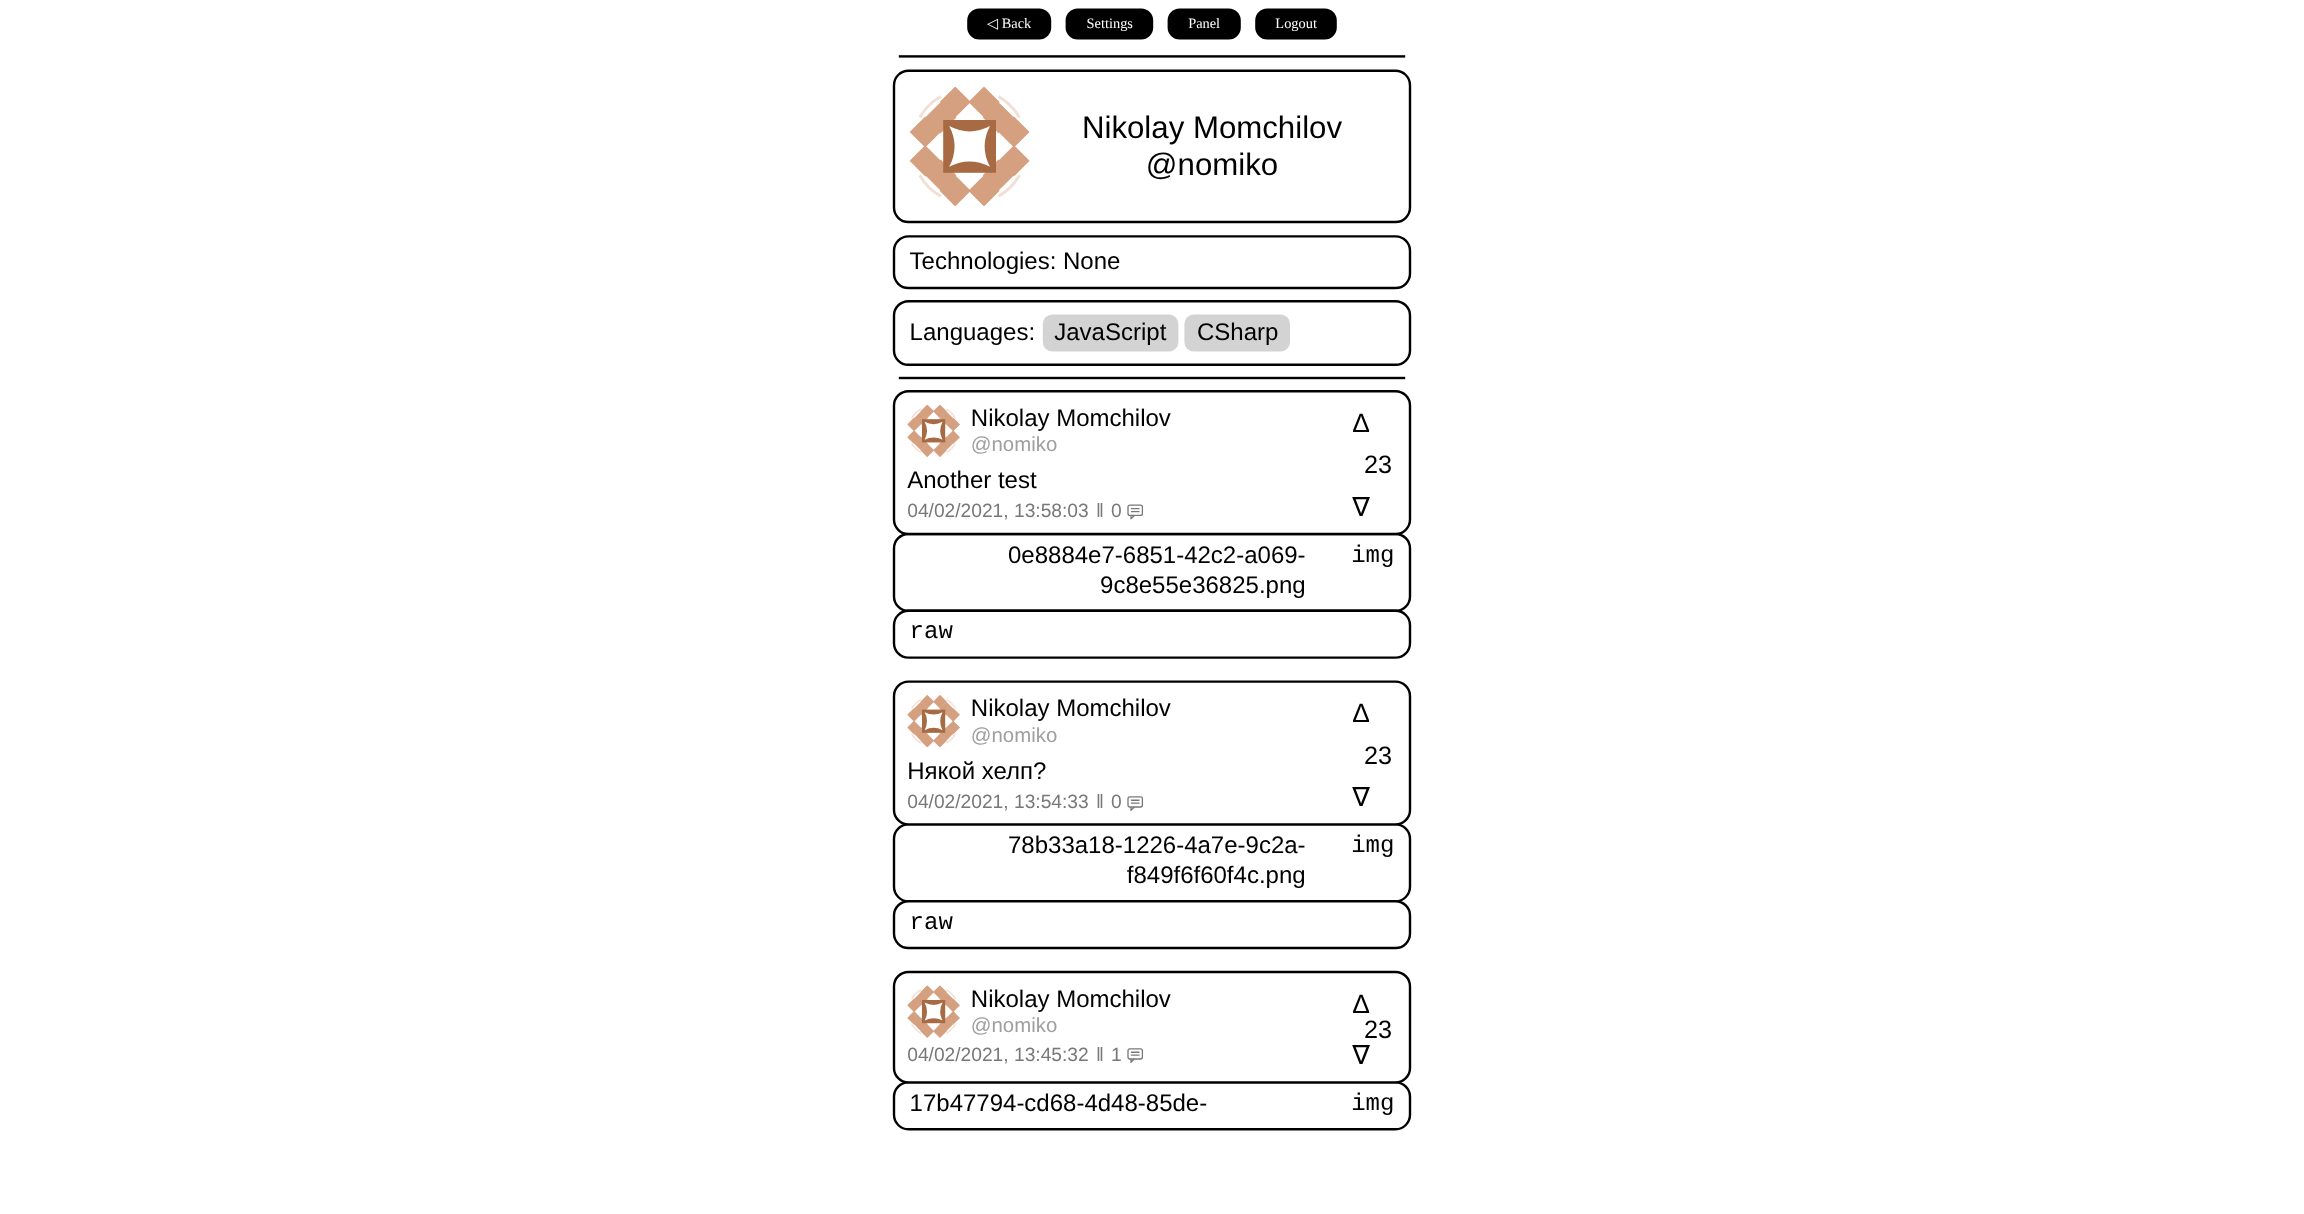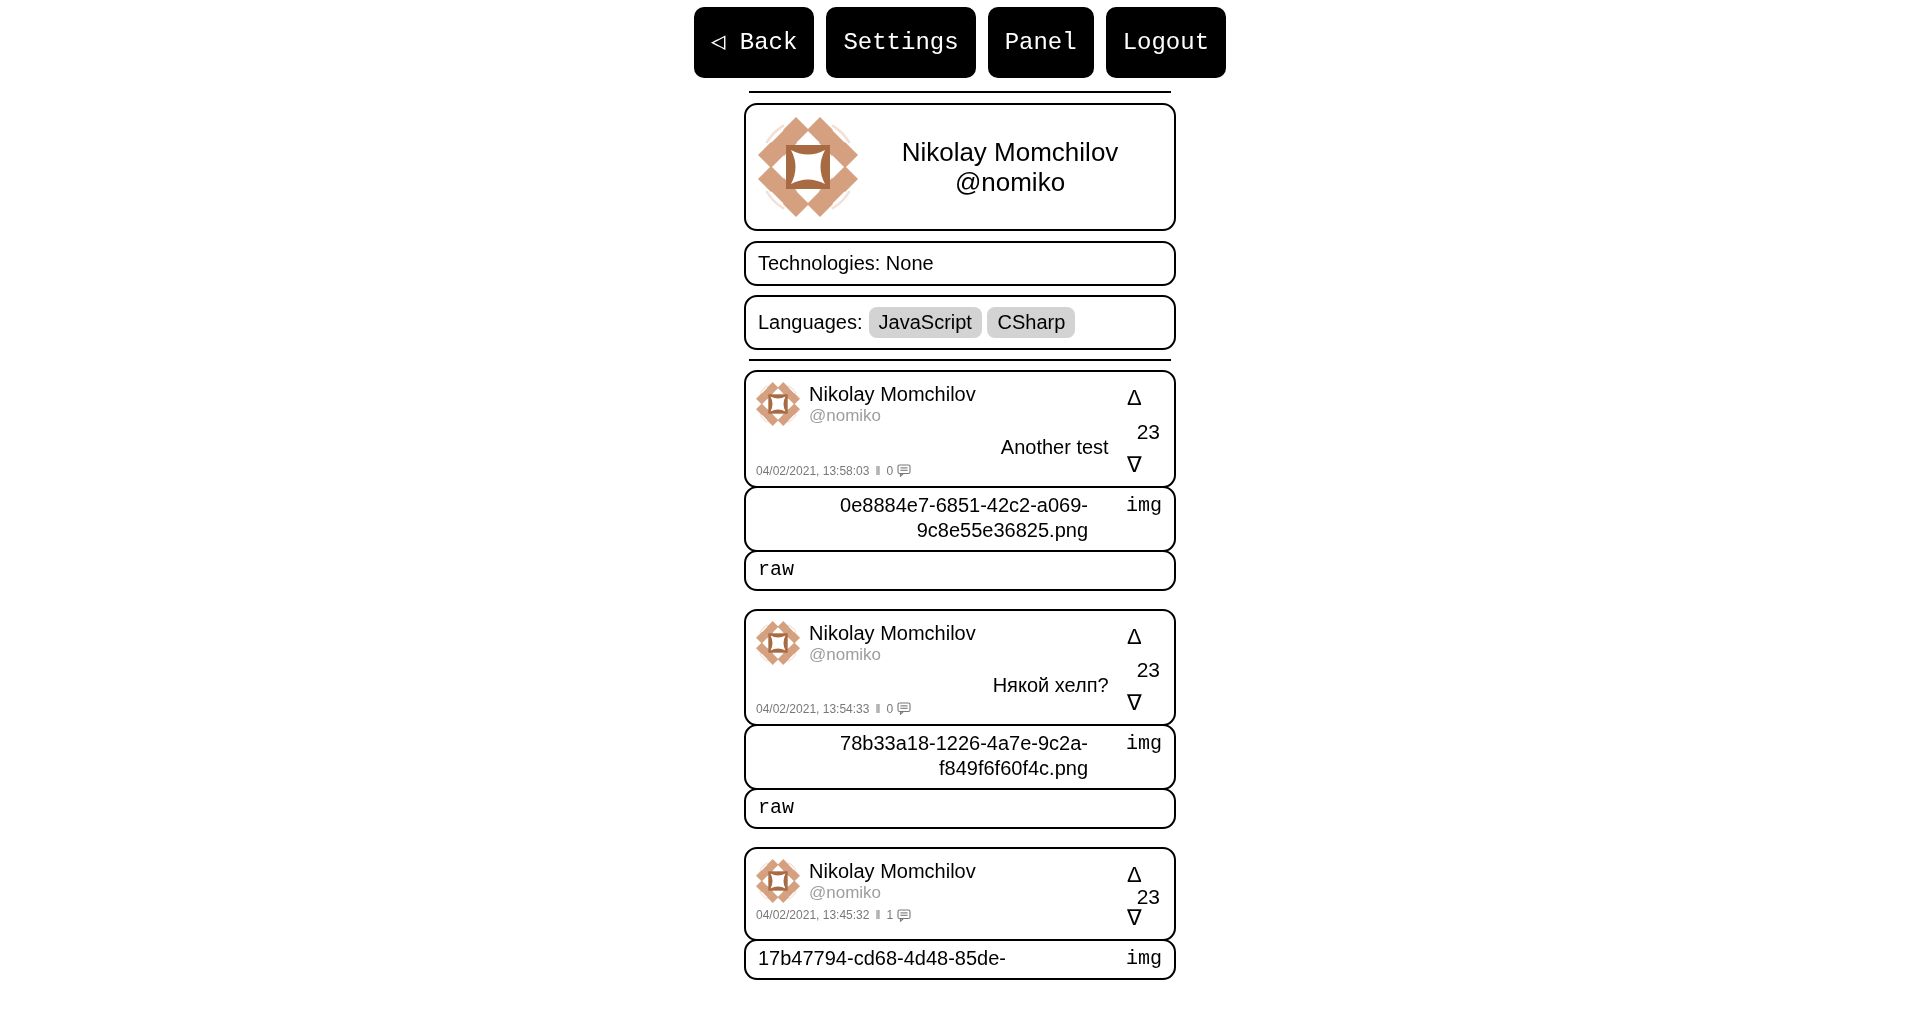--- a/index.html
+++ b/index.html
@@ -8,22 +8,22 @@
     width: 1920px; height: 1012px; overflow: hidden;
     background: #fff; color: #000;
     font-family: "Liberation Sans", sans-serif;
   }
   .page { width: 432px; margin: 0 auto; padding-top: 7px; }
 
   
   .toolbar { display: flex; justify-content: center; gap: 12px; }
   .nav-btn {
     background: var(--button-bg, #000); color: var(--button-text, #fff);
-    border: none; border-radius: 10px; font-size: 24px; line-height: 1.3;
-    padding: 20px 17px; font-family: Liberation Mono, monospace; cursor: pointer; white-space: nowrap;
+    border: none; border-radius: 10px; font-size: 12px; line-height: 1.3;
+    padding: 5px 17px; font-family: Liberation Serif, serif; cursor: pointer; white-space: nowrap;
   }
 
   hr.rule { border: none; border-top: 2px solid var(--border, #000); margin: 13px 5px 10px; }
   hr.rule2 { margin: 7px 5px 9px; }
 
   .card { border: 2px solid var(--border, #000); border-radius: 13px; background: #fff; }
 
   
   .profile-card { display: flex; align-items: center; padding: 12px; margin-bottom: 10px; }
   .avatar { display: block; }
@@ -36,22 +36,22 @@
   .tech-card { padding: 9px 12px; font-size: 20px; display: block; }
 
   
   .post { margin-bottom: 18px; }
   .post-header { display: flex; padding: 10px 10px 8px; position: relative; z-index: 2; }
   .post-left { flex: 1; min-width: 0; }
   .post-top { display: flex; align-items: flex-start; gap: 9px; }
   .avatar-sm { width: 44px; height: 44px; }
   .post-name { font-size: 20px; line-height: 1.2; }
   .post-handle { font-size: 17px; line-height: 1.2; color: var(--handle-gray, #9e9e9e); }
-  .post-title { font-size: 20px; margin-top: 9px; text-align: right; }
-  .post-meta { margin-top: 5px; display: flex; align-items: center; gap: 6px; font-size: 12px; color: var(--meta-gray, #787878); }
+  .post-title { font-size: 20px; margin-top: 9px; }
+  .post-meta { margin-top: 5px; display: flex; align-items: center; gap: 6px; font-size: 16px; color: var(--meta-gray, #787878); }
   .comment-icon { margin-left: -2px; }
 
   .vote-col { display: flex; flex-direction: column; align-items: center; justify-content: space-between; padding: 5px 4px 2px 0; min-width: 36px; }
   .vote-btn { background: none; border: none; padding: 0; font-family: inherit; font-size: 22px; line-height: 1; cursor: pointer; color: #000; }
   .vote-count { font-size: 21px; line-height: 1; margin-left: 28px; }
 
   .attachment {
     margin-top: -2px; position: relative; z-index: 1;
     display: flex; justify-content: space-between; align-items: flex-start;
     padding: 5px 12px 7px; font-size: 20px; text-align: right;

